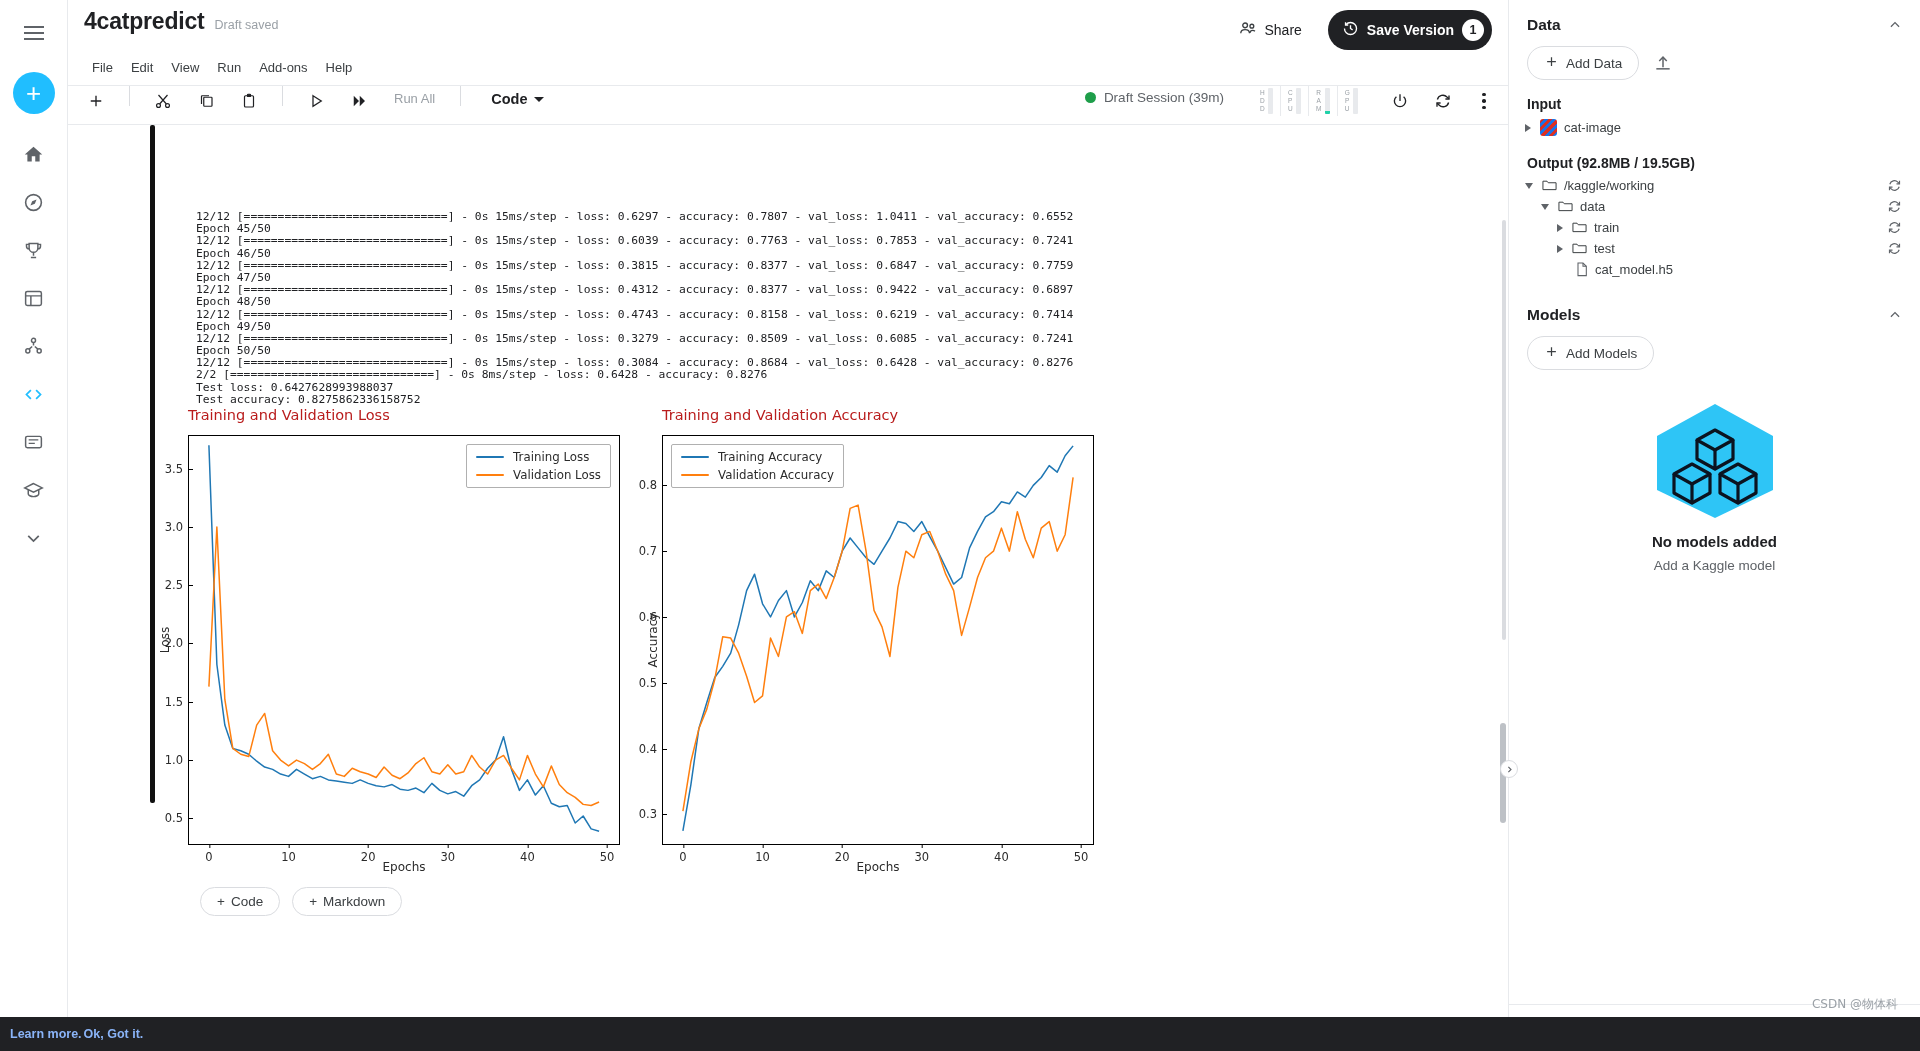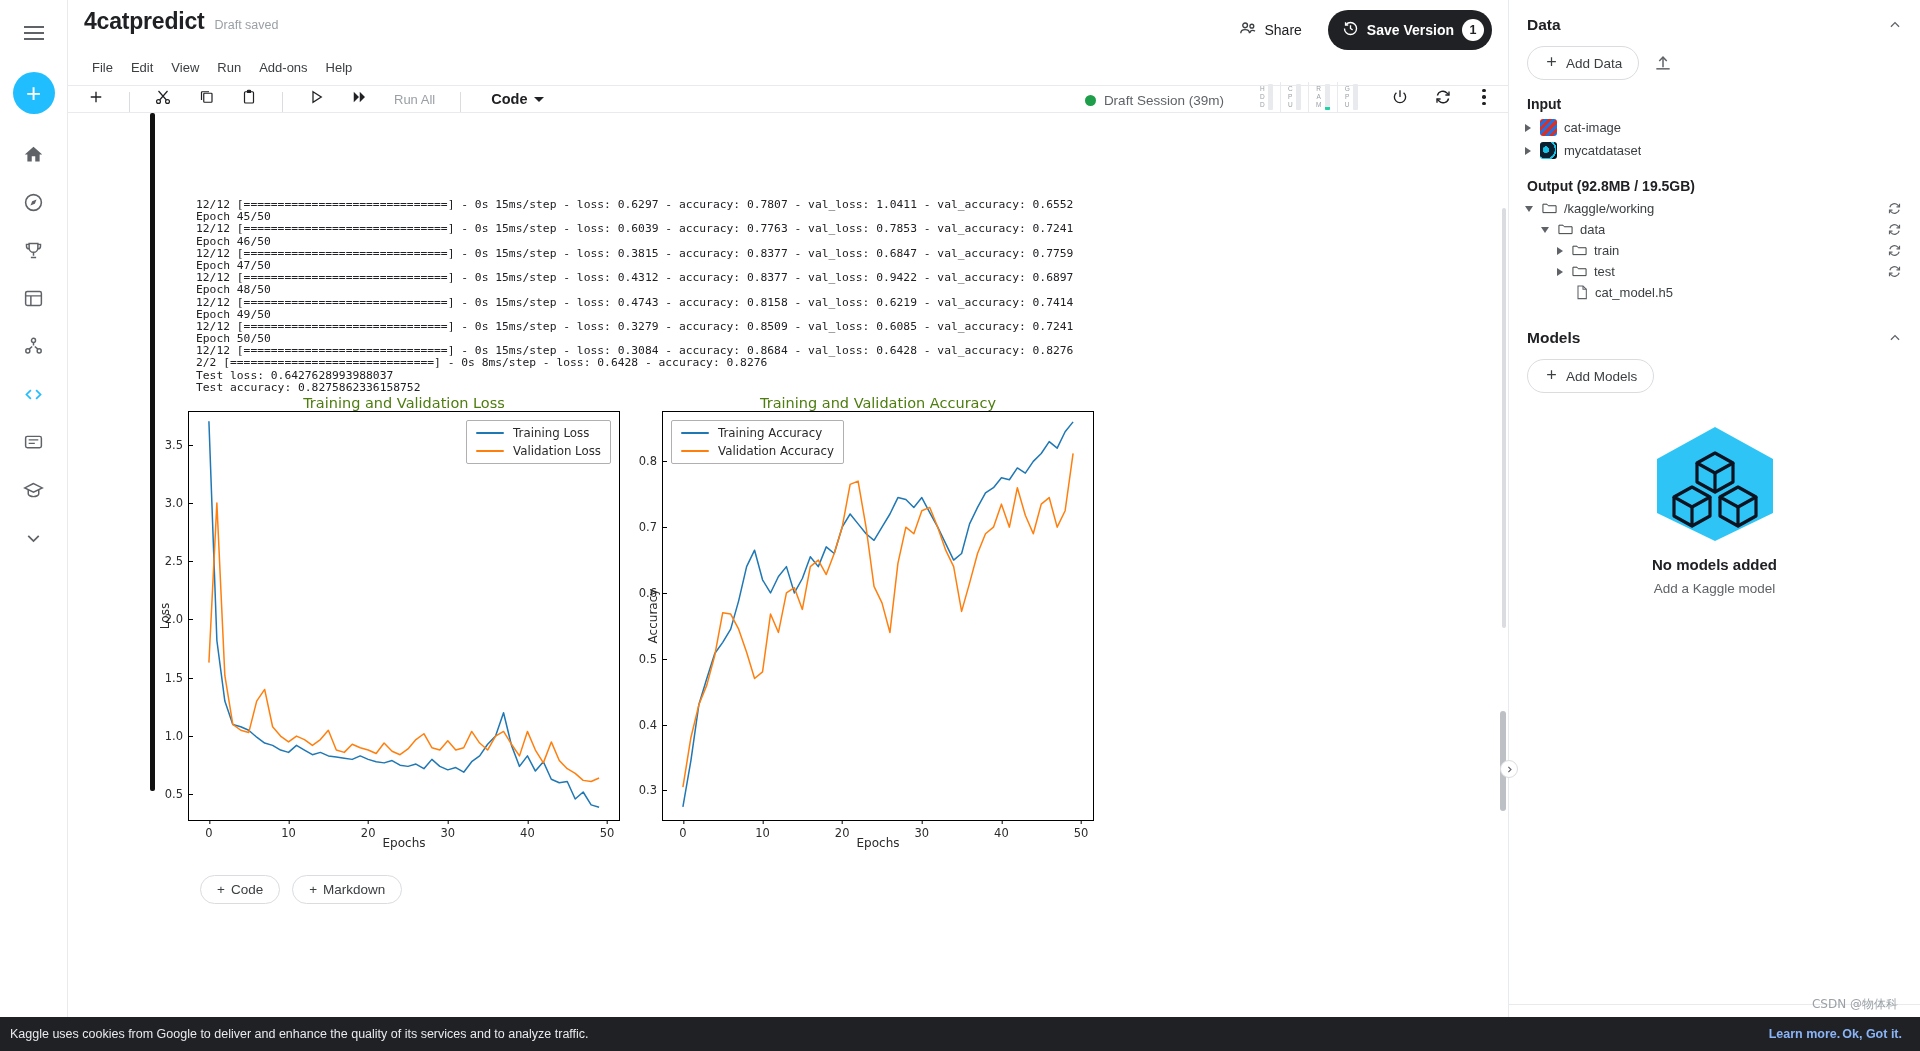--- a/index.html
+++ b/index.html
@@ -54,22 +54,22 @@
     background: #fff; color: #202124; border-radius: 50%; width: 22px; height: 22px;
     display: flex; align-items: center; justify-content: center; font-size: 12.5px; font-weight: 700;
   }
 
   
   .menubar { display: flex; gap: 2px; padding: 0 16px 6px 16px; }
   .menubar .mi { font-size: 13px; color: #3c4043; padding: 4px 8px; border-radius: 4px; cursor: pointer; }
 
   
   .toolbar {
-    height: 28px; border-top: 1px solid #e8eaed; border-bottom: 1px solid #e8eaed;
-    display: flex; align-items: flex-end; padding: 0 10px 0 12px; gap: 11px; background: #fff;
+    height: 40px; border-top: 1px solid #e8eaed; border-bottom: 1px solid #e8eaed;
+    display: flex; align-items: flex-start; padding: 0 10px 0 12px; gap: 11px; background: #fff;
   }
   .tb-btn {
     width: 32px; height: 30px; display: flex; align-items: center; justify-content: center;
     cursor: pointer; border-radius: 4px; color: #202124;
   }
   .tb-btn svg { width: 18px; height: 18px; }
   .tb-sep { width: 1px; height: 20px; background: #dadce0; margin: 0 6px; }
   .run-all { font-size: 13px; color: #9aa0a6; padding: 5px 8px; cursor: pointer; border-radius: 4px; }
   .code-sel {
     display: flex; align-items: center; gap: 7px; font-size: 14.5px; font-weight: 700;
@@ -97,21 +97,21 @@
   .out-console {
     position: absolute; left: 128px; top: 86px;
     font-family: "DejaVu Sans Mono", monospace; font-size: 11.3px; line-height: 12.2px;
     color: #202124; white-space: pre;
   }
   .out-console .ln { height: 12.2px; }
 
   
   .figs { position: absolute; left: 120px; top: 282px; display: flex; gap: 42px; }
   .fig { position: relative; }
-  .fig-title { text-align: center; font-size: 14.5px; color: #4d7c0f; margin-bottom: 0; font-family: "DejaVu Sans", sans-serif; }
+  .fig-title { font-size: 14.5px; color: #b91c1c; margin-bottom: 12px; font-family: "DejaVu Sans", sans-serif; }
   .plot-wrap { position: relative; }
   .plot-box { border: 1.1px solid #000; background: #fff; position: relative; }
   .ylab {
     position: absolute; left: -36px; top: 50%; transform: translateY(-50%) rotate(-90deg);
     font-size: 12px; color: #2b2b2b; font-family: "DejaVu Sans", sans-serif; white-space: nowrap;
   }
   .xlab { text-align: center; font-size: 12px; color: #2b2b2b; margin-top: 15px; font-family: "DejaVu Sans", sans-serif; }
   .ytick { position: absolute; right: 100%; transform: translateY(-50%); padding-right: 6px; font-size: 11.5px; color: #2b2b2b; font-family: "DejaVu Sans", sans-serif; }
   .ytick::after { content: ''; position: absolute; right: -4px; top: 50%; width: 4px; height: 1px; background: #000; }
   .xtick { position: absolute; top: 100%; transform: translateX(-50%); padding-top: 6px; font-size: 11.5px; color: #2b2b2b; font-family: "DejaVu Sans", sans-serif; }
@@ -508,25 +508,20 @@
         </span>
       </div>
 
       <div class="sub-label">Input</div>
 
       <div class="tree-row">
         <span class="tw"></span>
         <span class="ds-thumb cat"></span>
         <span class="tree-lbl">cat-image</span>
       </div>
-      <div class="tree-row">
-        <span class="tw"></span>
-        <span class="ds-thumb mycat"></span>
-        <span class="tree-lbl">mycatdataset</span>
-      </div>
 
       <div class="sub-label" style="padding-top:16px">Output (92.8MB / 19.5GB)</div>
 
       <div class="tree-row" style="padding-left:16px">
         <span class="tw open"></span>
         <span class="folder-ic">
           <svg viewBox="0 0 24 20" fill="none" stroke="currentColor" stroke-width="1.6">
               <path d="M1.5 17V3.5h6.5l2 2.5h12.5V17z"></path>
             </svg>
         </span>
@@ -656,19 +651,18 @@
               <path d="M5 15l7-7 7 7"></path>
             </svg>
         </span>
       </div>
     </div>
   </div>
 
   <div class="watermark">CSDN @物体科</div>
 
   <div class="cookie">
-    <div class="cookie-txt">Kaggle uses cookies from Google to deliver and enhance the quality of its services and to analyze traffic.</div>
     <div class="cookie-actions">
       <div class="cookie-btn">Learn more.</div>
       <div class="cookie-btn">Ok, Got it.</div>
     </div>
   </div>
 </div>
 
 </body></html>

